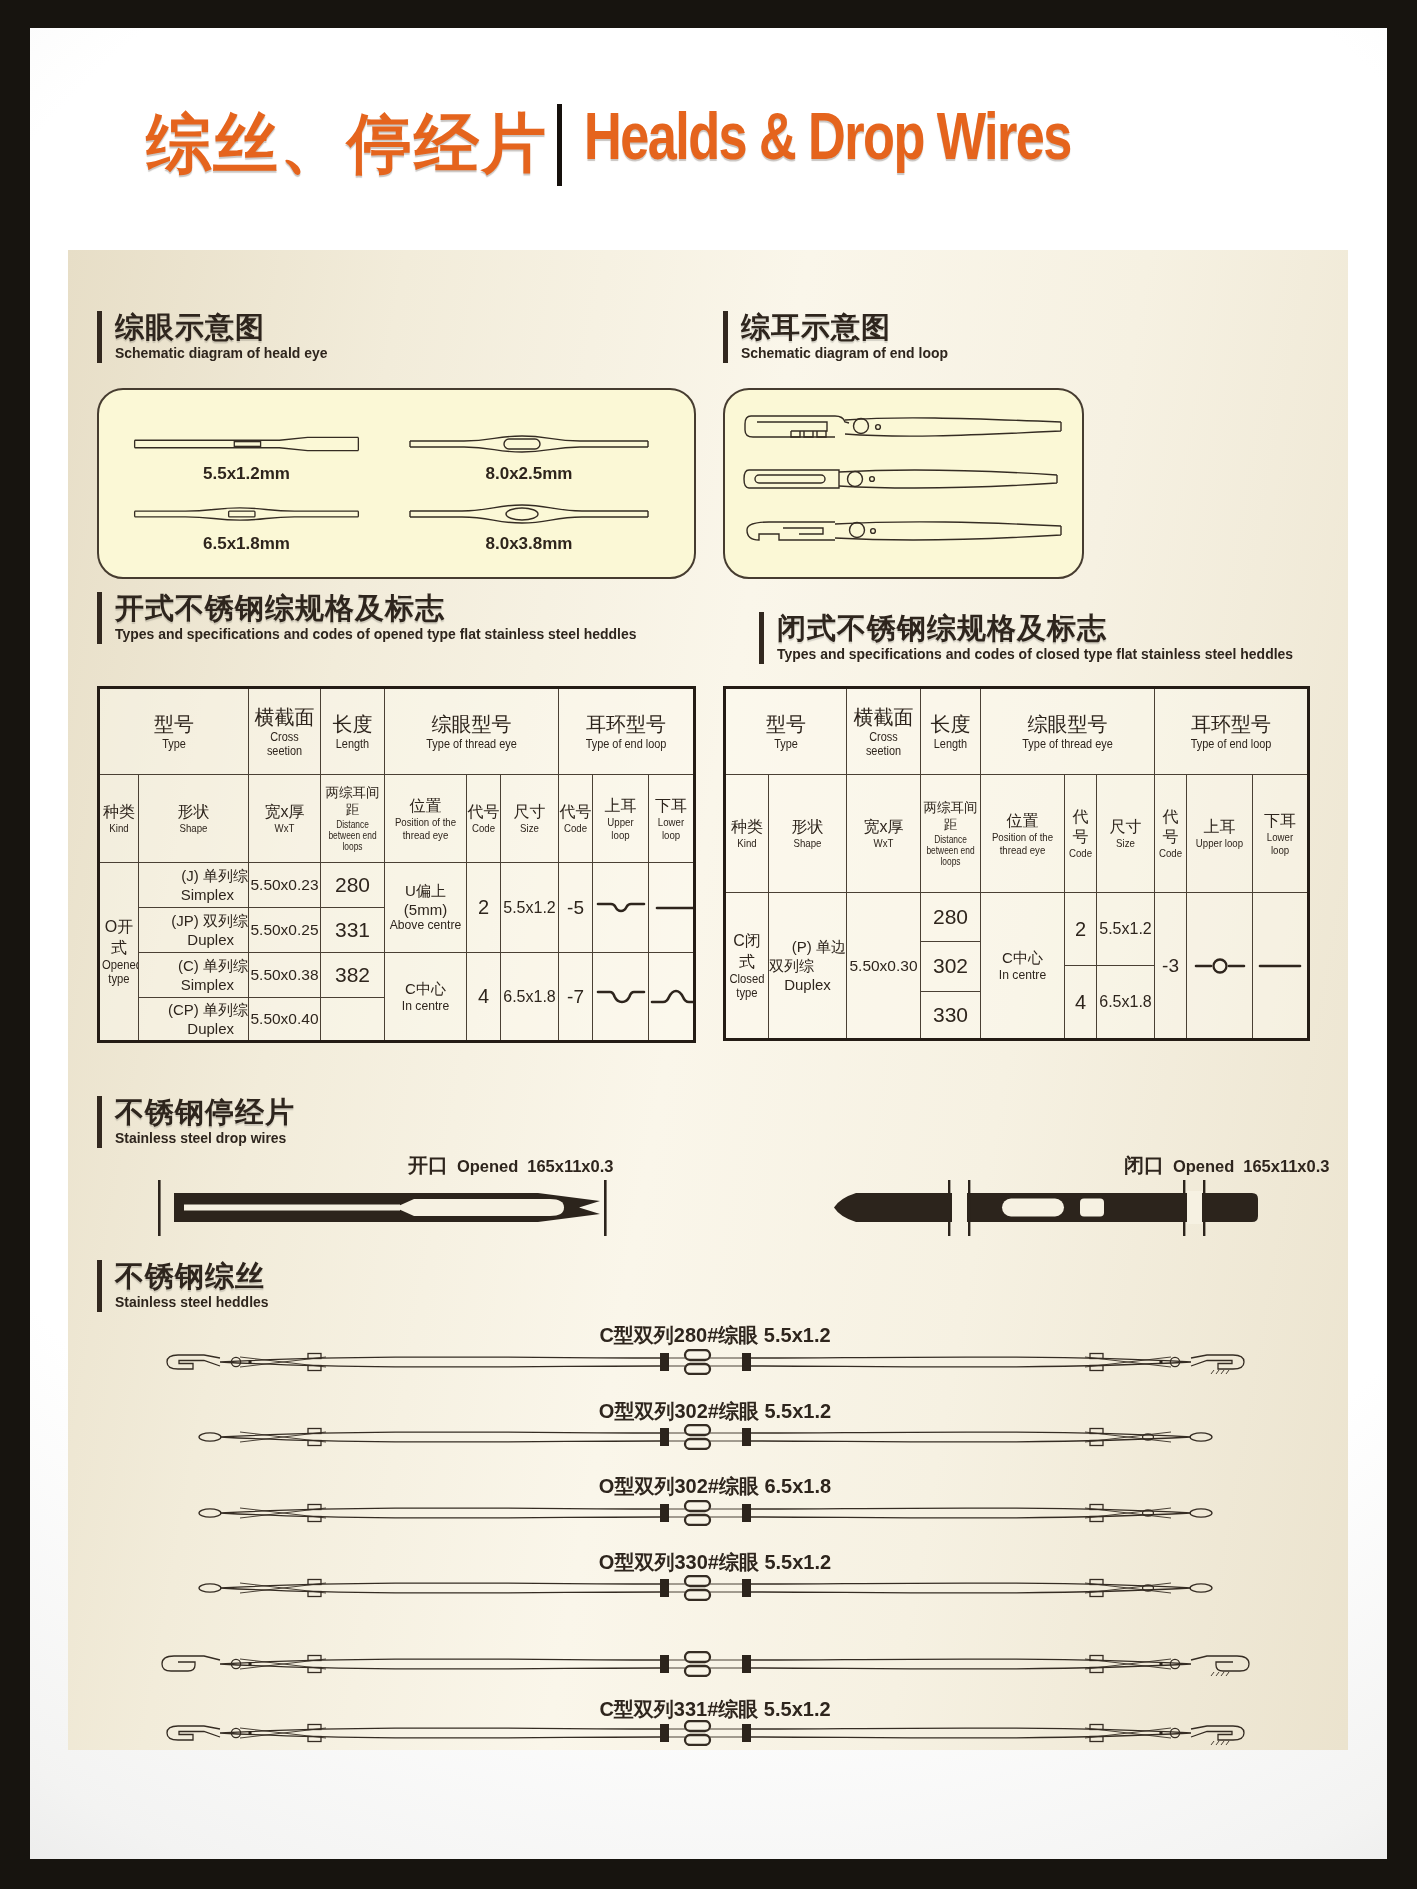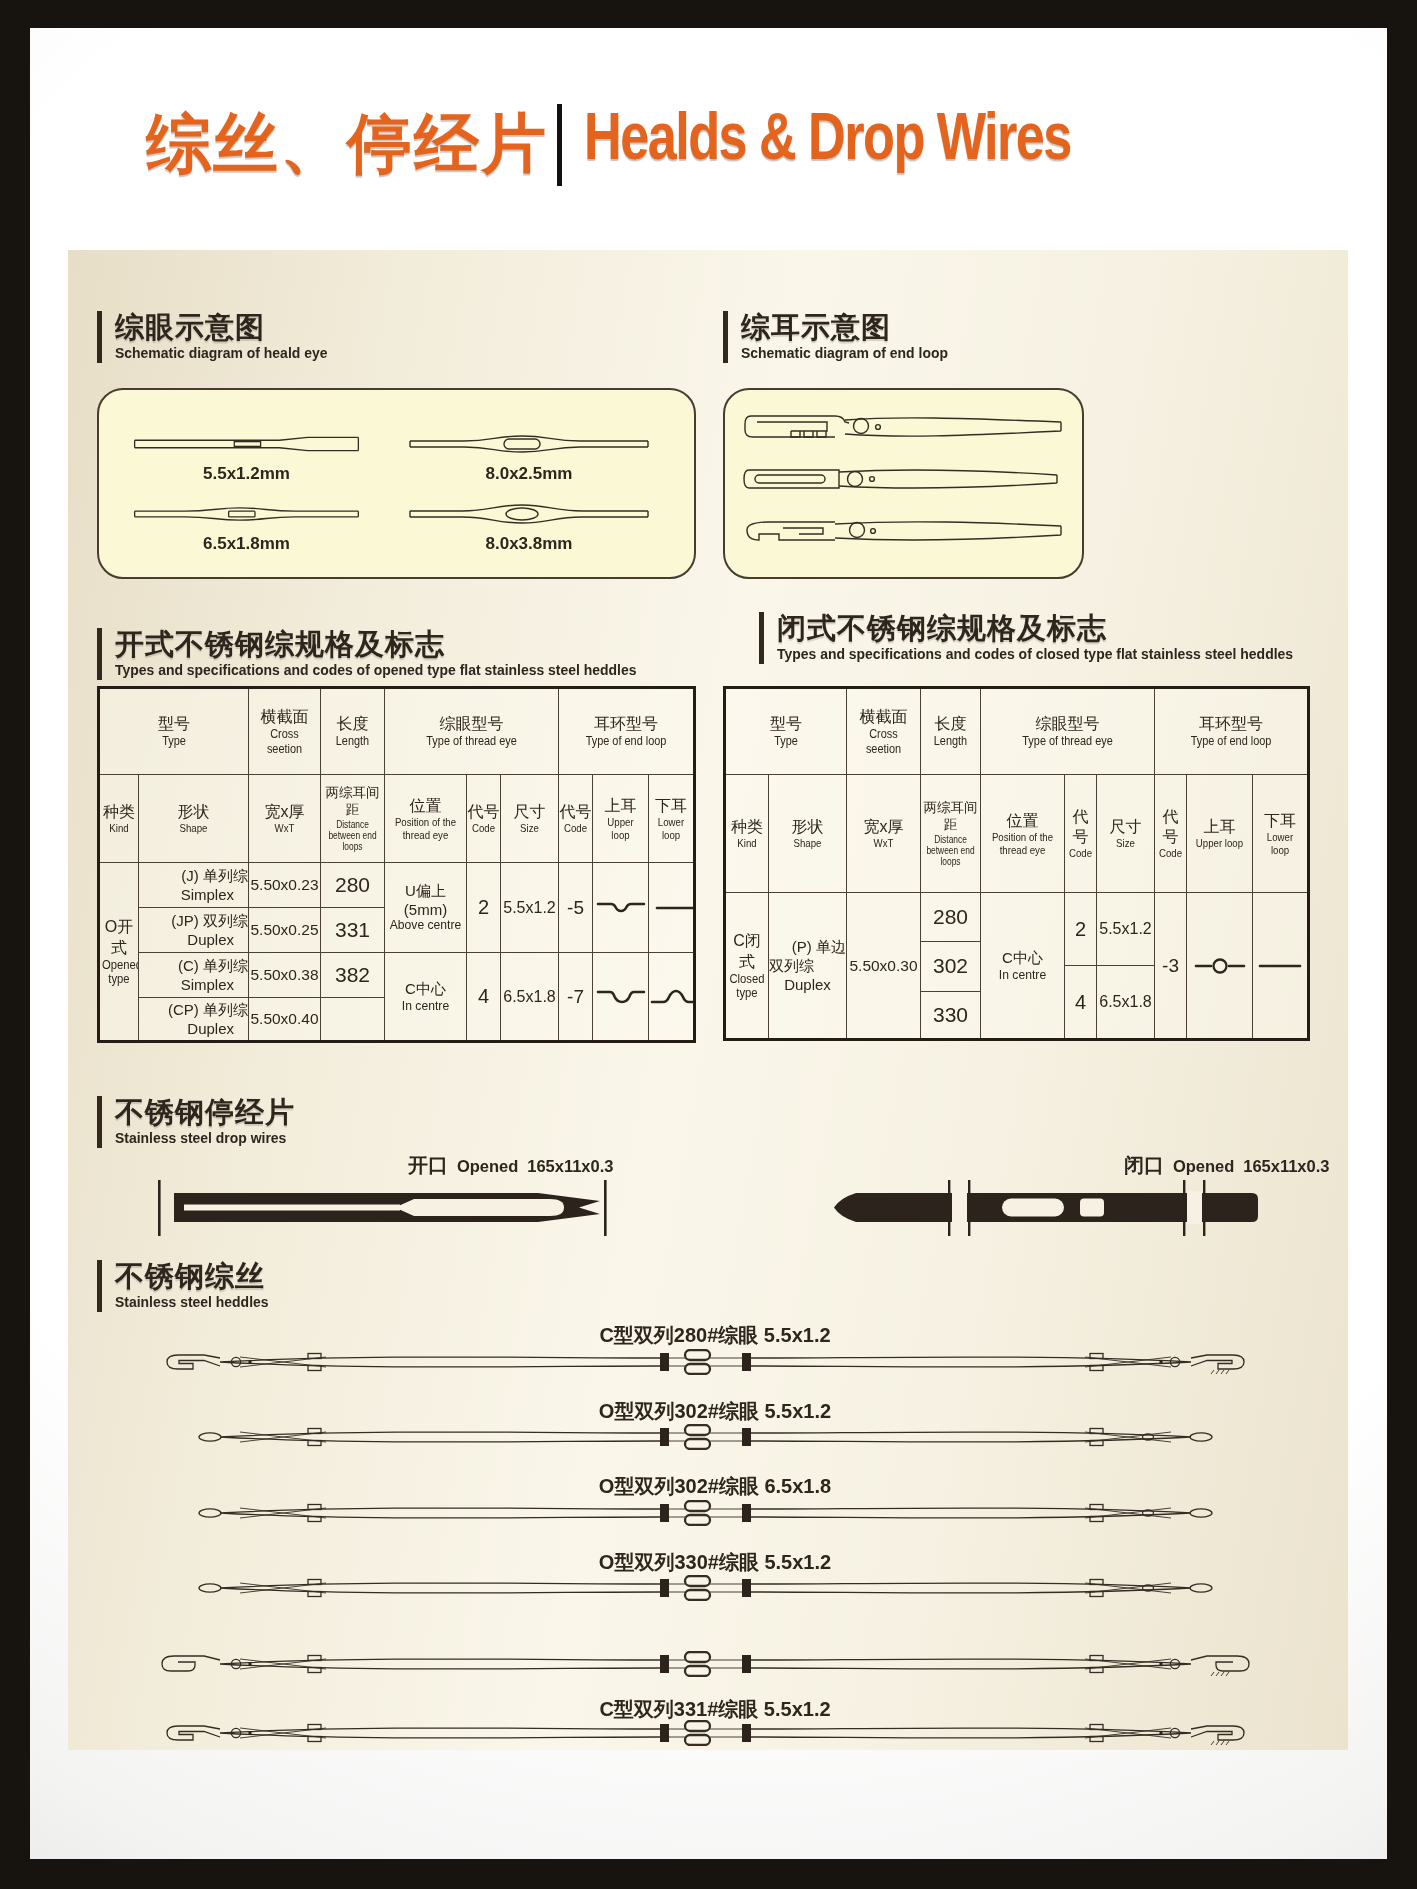--- a/index.html
+++ b/index.html
@@ -23,21 +23,21 @@
   .sec .en{font-size:15.5px;font-weight:bold;color:#2e251d;transform:scaleX(.9);transform-origin:left;
     white-space:nowrap;line-height:1.25;}
   
   .ybox{position:absolute;background:#fbf8d6;border:2px solid #463c30;border-radius:26px;}
   .dim{position:absolute;font-size:17px;font-weight:bold;color:#2e251d;text-align:center;}
   
   .spec-table{position:absolute;border-collapse:collapse;table-layout:fixed;background:rgba(253,250,240,.45);
     border:3px solid #241c15;}
   .spec-table th,.spec-table td{border:1.5px solid #4a4034;padding:0;vertical-align:middle;text-align:center;
     font-weight:normal;color:#2e251d;overflow:hidden;}
-  .hz{font-size:16px;line-height:1.25;}
+  .hz{font-size:20px;line-height:1.25;}
   .he{font-size:13px;transform:scaleX(.84);transform-origin:center;line-height:1.1;}
   .md .hz{font-size:16px;} .md .he{font-size:11.5px;}
   .sm .hz{font-size:13.5px;} .sm .he{font-size:10px;}
   .kind-zh{font-size:16px;} .kind-en{font-size:12.5px;transform:scaleX(.9);line-height:1.1;}
   .shape-zh{font-size:15px;text-align:right;padding-left:7px;white-space:nowrap;}
   .shape-en{font-size:15px;text-align:right;padding-right:14px;}
   .wxt{font-size:15.5px;} .dist{font-size:21px;} .codecell{font-size:20px;}
   .sizecell{font-size:16px;} .loopcode{font-size:19px;}
   .pos-zh{font-size:15px;} .pos-en{font-size:13.5px;transform:scaleX(.9);line-height:1.1;}
   .splitcell{padding:0;}
@@ -164,21 +164,21 @@
     </svg>
     <svg class="tsvg abs" style="left:14px;top:120px;" width="330" height="44" viewBox="0 0 330 44">
       <path d="M30 12 H96 M30 12 Q8 12 8 20 Q8 30 20 30 L20 24 H40 V30 H96"></path>
       <path d="M44 18 H84 V24 H60"></path>
       <circle cx="118" cy="20" r="7.5"></circle>
         <circle cx="134" cy="21" r="2.4"></circle>
       <path d="M96 14 C170 10 240 12 322 16 M96 28 C170 32 240 30 322 25 M322 16 V25"></path>
     </svg>
   </div>
 
-  <div class="sec" style="left:97px;top:628px;">
+  <div class="sec" style="left:97px;top:592px;">
     <div class="zh">开式不锈钢综规格及标志</div>
     <div class="en">Types and specifications and codes of opened type flat stainless steel heddles</div>
   </div>
   <table class="spec-table" style="left:97px;top:686px;width:596px;">
     <colgroup>
       <col style="width:40px">
         <col style="width:110px">
         <col style="width:72px">
         <col style="width:64px">
       <col style="width:82px">

